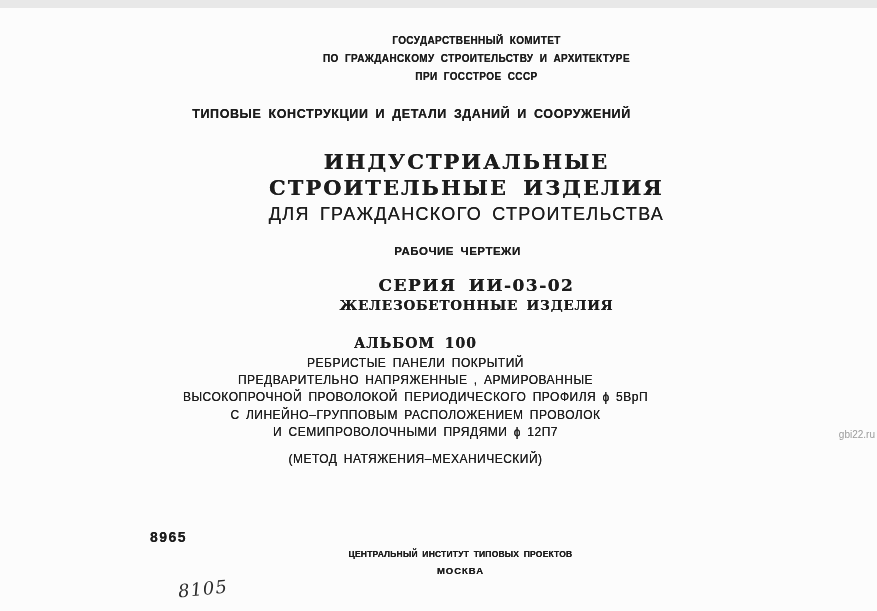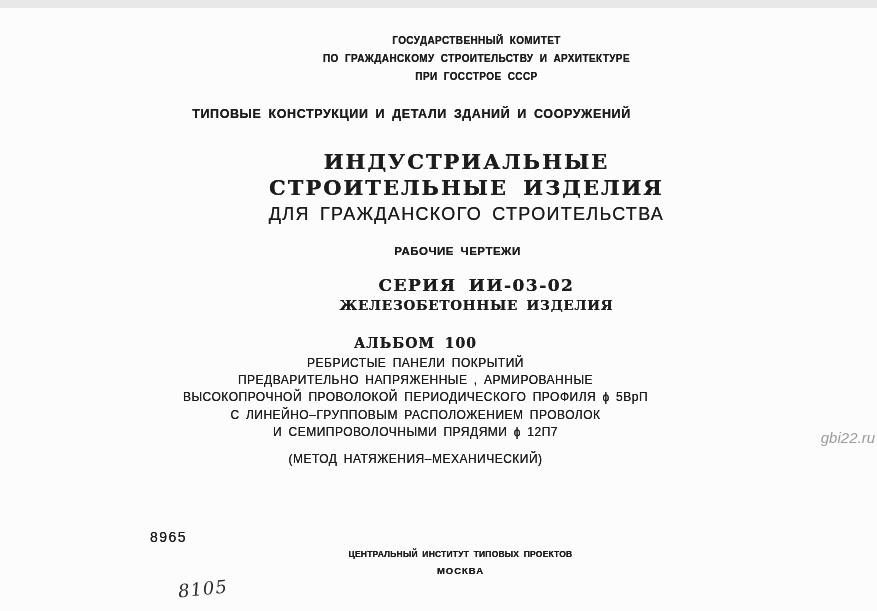--- a/index.html
+++ b/index.html
@@ -69,37 +69,37 @@
   }
   .album .a-line {
     font-size: 12px; font-weight: normal;
     letter-spacing: 0.5px; word-spacing: 2.5px; line-height: 17.2px;
     text-shadow: 0 0 0.5px currentColor;
   }
   .album .a-method { margin-top: 10px; }
 
   
   .stamp-number { position: absolute; left: 150px; top: 521px;
-    font-size: 14px; font-weight: normal; letter-spacing: 1.5px;
+    font-size: 14px; font-weight: bold; letter-spacing: 1.5px;
     text-align: left; width: auto; }
   .publisher { top: 541px; transform: translateX(22px);
     font-size: 8.5px; font-weight: bold;
     letter-spacing: 0.2px; word-spacing: 2px; }
   .city { top: 557px; transform: translateX(22px);
     font-size: 9.5px; font-weight: bold; letter-spacing: 1px; }
 
   .handwritten { position: absolute; left: 178px; top: 570px;
     width: auto; font-family: "DejaVu Serif", serif;
     font-style: italic; font-size: 18px; color: #2b2b2b;
     letter-spacing: 1px;
     transform: rotate(-6deg); text-shadow: none; }
 
   .watermark { position: absolute; right: 2px; top: 421px;
     width: auto; left: auto;
-    font-size: 15px; color: #9b9b9b; text-shadow: none; font-style: italic; }
+    font-size: 10px; color: #9b9b9b; text-shadow: none; }
 </style>
 </head>
 <body>
 
 <div class="page">
 
   <div class="block committee">
     <div>ГОСУДАРСТВЕННЫЙ КОМИТЕТ</div>
     <div>ПО ГРАЖДАНСКОМУ СТРОИТЕЛЬСТВУ И АРХИТЕКТУРЕ</div>
     <div>ПРИ ГОССТРОЕ СССР</div>

